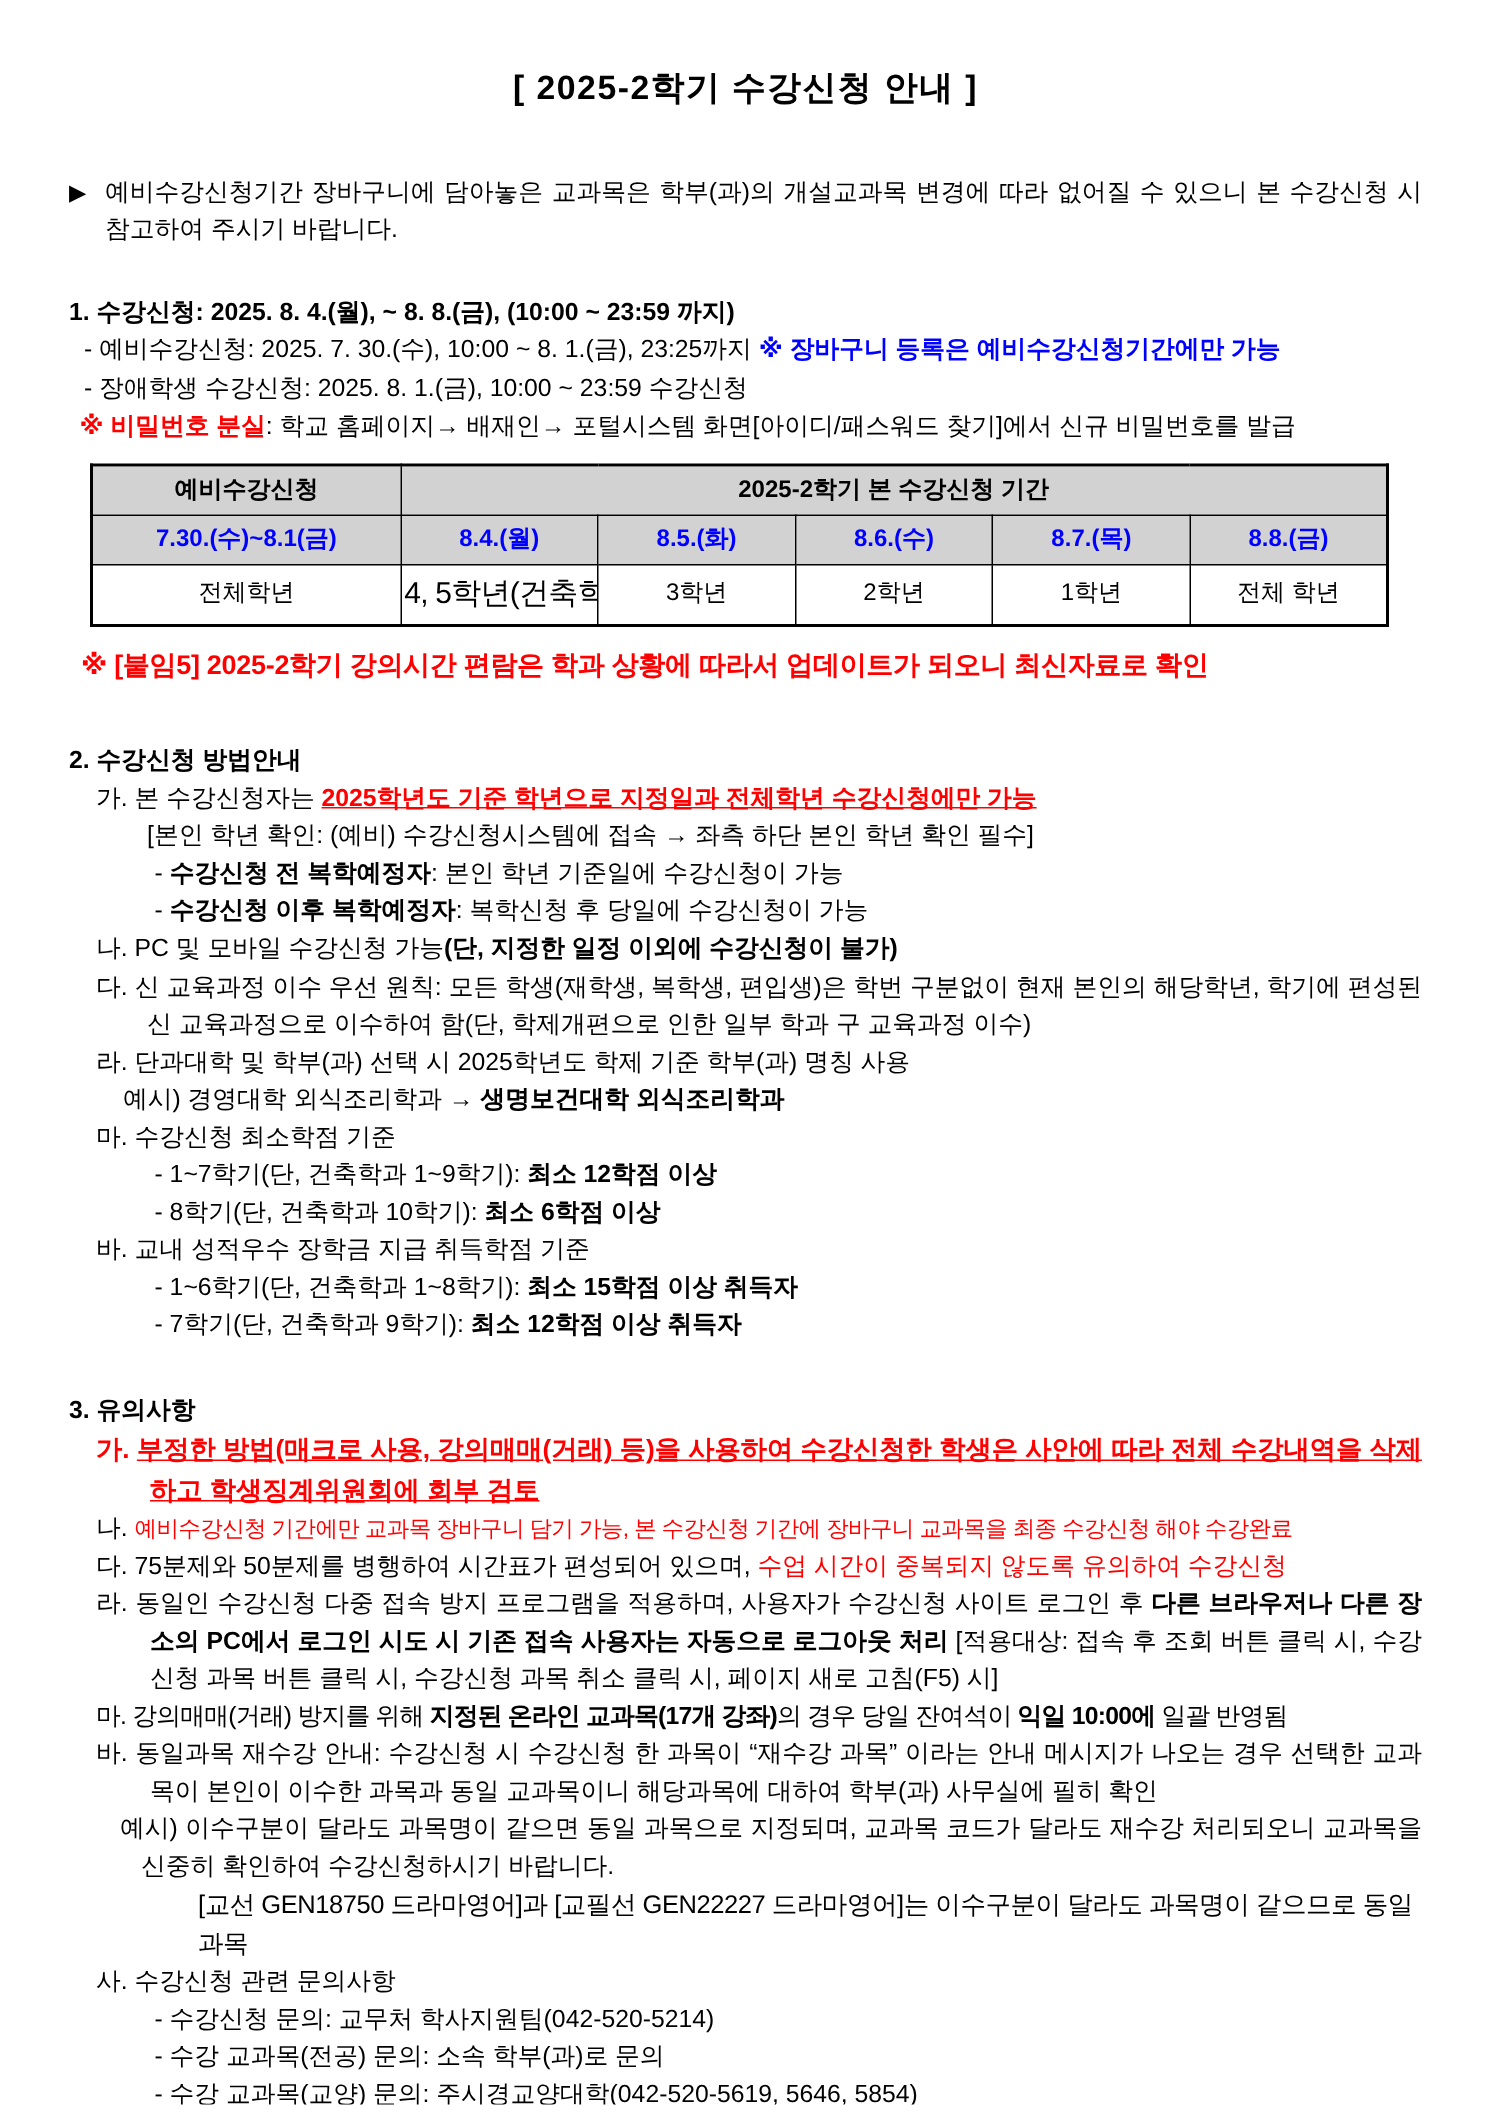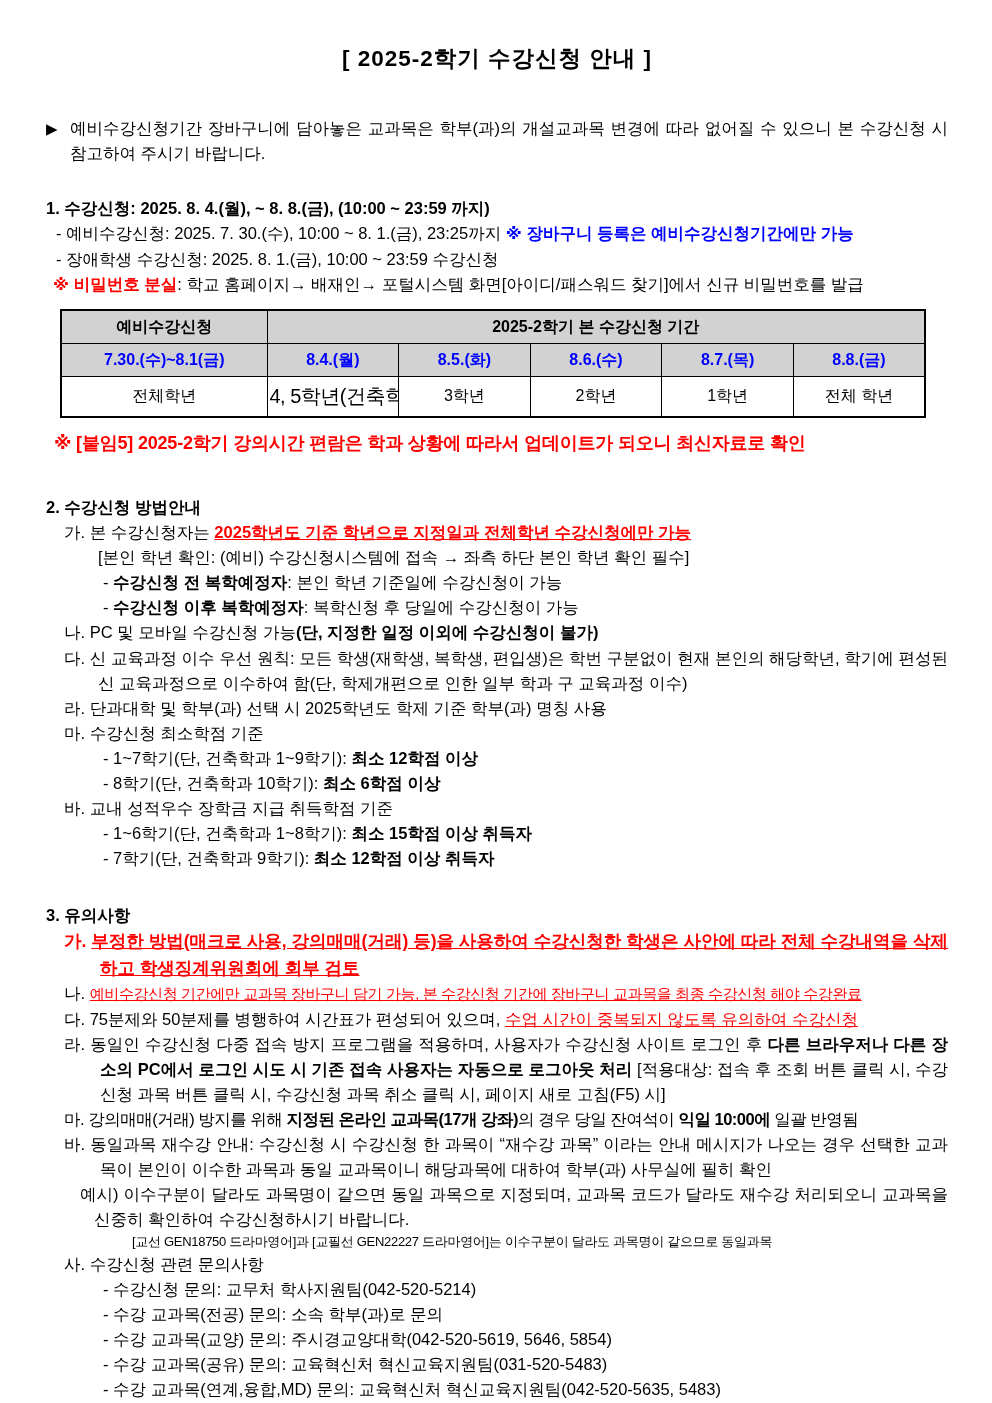--- a/index.html
+++ b/index.html
@@ -25,24 +25,24 @@
   .ind10{padding-left:10px;}
   .ind36{padding-left:36px;}
   .ind52{padding-left:52px;}
   .ind57{padding-left:57px;}
   .item{padding-left:52px;text-indent:-34px;text-align:justify;}
   .item-s3{padding-left:54px;text-indent:-36px;text-align:justify;}
   .bold{font-weight:bold;text-align:center;}
   .red{color:#ff0000;}
   .blue{color:#0000ff;font-weight:bold;}
   .uline{}
-  .red-u{color:#ff0000;text-decoration:underline;}
+  .red-u{color:#ff0000;}
   .red-bu{color:#ff0000;font-weight:bold;text-decoration:underline;margin-top:10px;}
   .condensed{font-size:15px;letter-spacing:-0.4px;}
-  .condensed2{font-size:13px;letter-spacing:-0.3px;}
+  .condensed2{font-size:17px;letter-spacing:-0.3px;}
   .attach-note{
     color:#ff0000;font-weight:bold;font-size:18px;margin-top:12px;padding-left:8px;
     letter-spacing:-0.2px;
   }
   .big-red{font-size:17.5px;}
   table.sched{
     border-collapse:collapse;margin:12px 0 0 14px;width:866px;
     table-layout:fixed;border:2px solid #000;
   }
   table.sched td{
@@ -115,20 +115,21 @@
     <div class="item"><span>가.</span> <span>본 수강신청자는 </span><span class="red-bu">2025학년도 기준 학년으로 지정일과 전체학년 수강신청에만 가능</span></div>
     <div class="line ind52">[본인 학년 확인: (예비) 수강신청시스템에 접속 → 좌측 하단 본인 학년 확인 필수]</div>
     <div class="line ind57"><span>-</span> <span class="bold">수강신청 전 복학예정자</span><span>: </span><span class="uline">본인 학년 기준일에 수강신청이 가능</span></div>
     <div class="line ind57"><span>-</span> <span class="bold">수강신청 이후 복학예정자</span><span>: </span><span class="uline">복학신청 후 당일에 수강신청이 가능</span></div>
 
     <div class="item"><span>나.</span> <span>PC 및 모바일 수강신청 가능</span><span class="bold">(단, 지정한 일정 이외에 수강신청이 불가)</span></div>
 
     <div class="item"><span>다.</span> <span class="uline">신 교육과정 이수 우선 원칙: 모든 학생(재학생, 복학생, 편입생)은 학번 구분없이 현재 본인의 해당학년, 학기에 편성된 신 교육과정으로 이수하여 함</span><span>(단, 학제개편으로 인한 일부 학과 구 교육과정 이수)</span></div>
 
     <div class="item"><span>라.</span> <span>단과대학 및 학부(과) 선택 시 2025학년도 학제 기준 학부(과) 명칭 사용</span></div>
+    <div class="line ind36"><span>예시) 경영대학 외식조리학과 → </span><span class="bold">생명보건대학 외식조리학과</span></div>
 
     <div class="item"><span>마.</span> <span>수강신청 최소학점 기준</span></div>
     <div class="line ind57"><span>- 1~7학기(단, 건축학과 1~9학기): </span><span class="bold">최소 12학점 이상</span></div>
     <div class="line ind57"><span>- 8학기(단, 건축학과 10학기): </span><span class="bold">최소 6학점 이상</span></div>
 
     <div class="item"><span>바.</span> <span>교내 성적우수 장학금 지급 취득학점 기준</span></div>
     <div class="line ind57"><span>- 1~6학기(단, 건축학과 1~8학기): </span><span class="bold">최소 15학점 이상 취득자</span></div>
     <div class="line ind57"><span>- 7학기(단, 건축학과 9학기): </span><span class="bold">최소 12학점 이상 취득자</span></div>
   </div>
 

